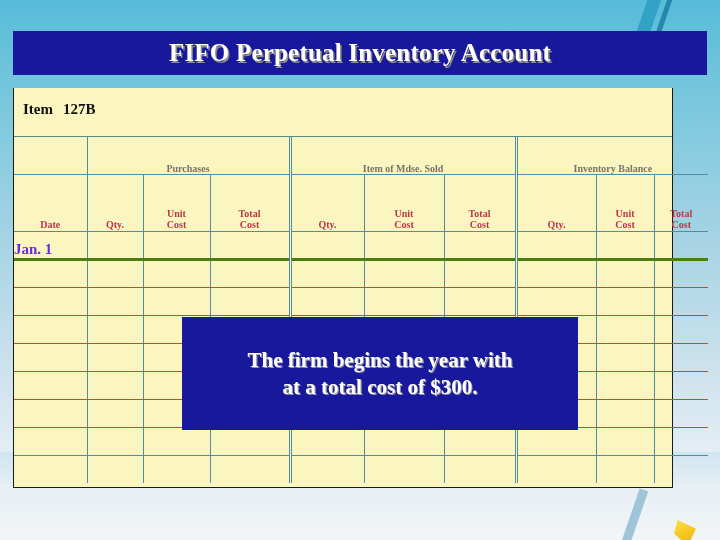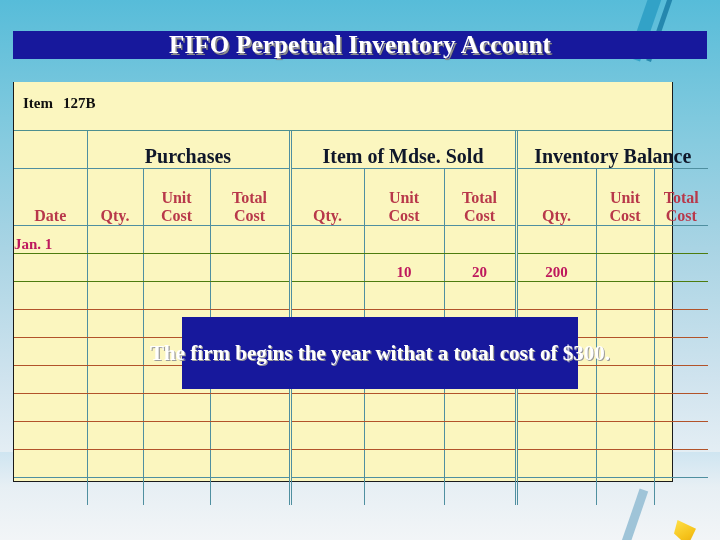--- a/index.html
+++ b/index.html
@@ -18,33 +18,33 @@
   .rb-tr2{top:-40px;right:52px;width:5px;height:104px;background:#1b7ea6;transform:rotate(19deg);opacity:.85;}
   .rb-br3{bottom:-96px;right:96px;width:9px;height:150px;background:#9fc4d8;transform:rotate(19deg);}
   .rb-dot{position:absolute;bottom:-6px;right:24px;width:22px;height:26px;
     background:linear-gradient(150deg,#ffe14a 0%,#f5c21a 60%,#e3a50c 100%);
     clip-path:polygon(16% 0%,100% 34%,62% 100%,0% 52%);}
   .lowerwash{position:absolute;left:0;right:0;bottom:0;height:88px;
     background:linear-gradient(180deg,#cfe5f1 0%,#e7eff4 40%,#f2f5f7 100%);}
 
   
   #titlebar{
-    position:absolute;left:13px;top:31px;width:694px;height:28px;
+    position:absolute;left:13px;top:31px;width:694px;height:44px;
     background:#17189c;
     display:flex;align-items:center;justify-content:center;
   }
   #titlebar .ttl{
     color:#ffffff;font-weight:bold;font-size:25px;letter-spacing:.2px;
     text-shadow:1.5px 1.5px 0 #8f8f8f, 2px 2px 1px rgba(60,60,60,.55);
     white-space:nowrap;
   }
 
   
   #sheet{
-    position:absolute;left:13px;top:82px;width:660px;height:400px;
+    position:absolute;left:13px;top:88px;width:660px;height:400px;
     background:#fbf6bf;border:1px solid #1a1a1a;border-top:none;
     box-sizing:border-box;
     padding-left:24px;
   }
   #itemline{
     position:absolute;left:0;top:0;width:100%;height:49px;
     border-bottom:1px solid #4d8f8f;box-sizing:border-box;
   }
   #itemline .txt{
     position:absolute;left:9px;top:13px;
@@ -57,41 +57,41 @@
     border-collapse:collapse;table-layout:fixed;
     font-size:13.5px;
   }
   table#ledger td,table#ledger th{
     padding:0;margin:0;vertical-align:bottom;
     border-left:1px solid #4f8fa0;border-right:none;
     box-sizing:border-box;background:transparent;
   }
   .grp-head{
     height:37px;text-align:center;vertical-align:middle;
-    color:#0f172a;font-weight:bold;font-size:20px;
+    color:#737373;font-weight:bold;font-size:10px;
     border-bottom:1px solid #4f8fa0;
   }
   .sub-head{
     height:57px;text-align:center;vertical-align:bottom;
-    color:#b8384a;font-weight:bold;font-size:16px;
+    color:#b8384a;font-weight:bold;font-size:10px;
     border-bottom:1px solid #4f8fa0;line-height:1.12;padding-bottom:5px;
   }
   .nocol{border-left:none !important;}
   .secsep{border-left:3px double #4f8fa0 !important;}
-  td.datarow{height:28px;border-bottom:1px solid #4d7c0f;text-align:center;
-    font-weight:bold;font-size:15px;color:#be185d;vertical-align:middle;}
+  td.datarow{height:28px;border-bottom:3px solid #4d7c0f;text-align:center;
+    font-weight:bold;font-size:15px;color:#6d28d9;vertical-align:middle;}
   td.datarow.first{text-align:left;padding-left:6px;}
   td.blankrow{height:28px;border-bottom:1px solid #b2532a;}
   td.blankrow.teal{border-bottom:1px solid #4f8fa0;}
   td.blankrow.last{border-bottom:none;}
 
   
   #callout{
-    position:absolute;left:182px;top:317px;width:396px;height:72px;
-    background:#17189c;display:flex;flex-direction:row;
+    position:absolute;left:182px;top:317px;width:396px;height:113px;
+    background:#17189c;display:flex;flex-direction:column;
     align-items:center;justify-content:center;
   }
   #callout .ln{
     color:#ffffff;font-weight:bold;font-size:21px;line-height:1.28;
     text-shadow:1.2px 1.2px 0 #9a9a9a;white-space:nowrap;
   }
 </style>
 </head>
 <body>
 
@@ -183,32 +183,20 @@
         <td class="datarow"></td>
         <td class="datarow"></td>
         <td class="datarow secsep"></td>
         <td class="datarow"></td>
         <td class="datarow"></td>
         <td class="datarow secsep"></td>
         <td class="datarow"></td>
         <td class="datarow"></td>
       </tr>
 
-      <tr>
-        <td class="datarow first nocol"></td>
-        <td class="datarow"></td>
-        <td class="datarow"></td>
-        <td class="datarow"></td>
-        <td class="datarow secsep"></td>
-        <td class="datarow">10</td>
-        <td class="datarow">20</td>
-        <td class="datarow secsep">200</td>
-        <td class="datarow"></td>
-        <td class="datarow"></td>
-      </tr>
 
       </tbody>
         <tbody id="blank-rows">
           <tr>
             <td class="blankrow nocol"></td>
             <td class="blankrow"></td>
             <td class="blankrow"></td>
             <td class="blankrow"></td>
             <td class="blankrow secsep"></td>
             <td class="blankrow"></td>

